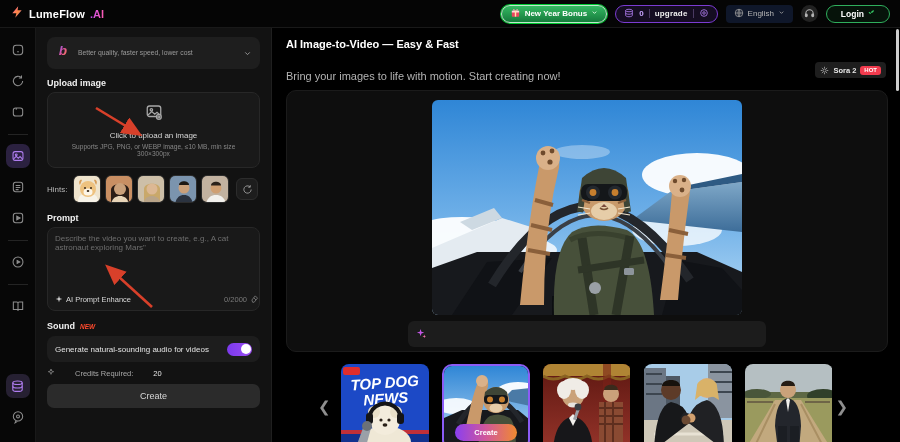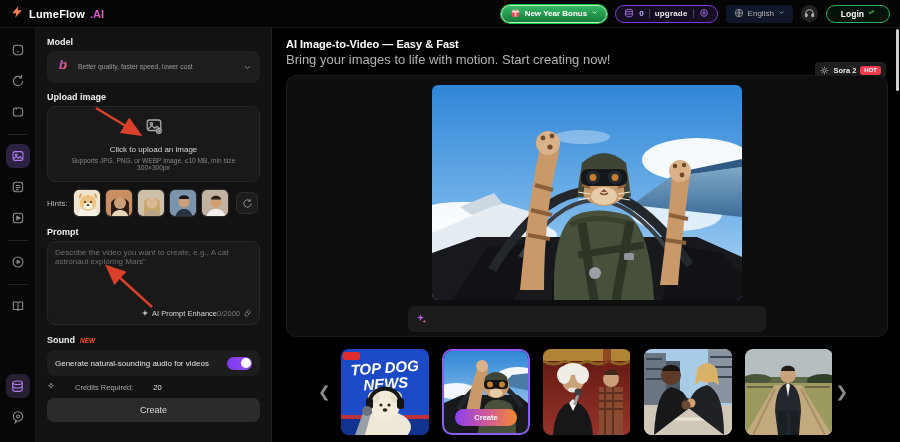--- a/index.html
+++ b/index.html
@@ -61,41 +61,41 @@
   .hints-label { font-size:8px; color:#b8b8b8; margin-right:2px; }
   .hint-thumb { width:28px; height:28px; border-radius:6px; overflow:hidden; border:1px solid #2c2c2c; cursor:pointer; }
   .hint-thumb svg { display:block; }
   .hints-refresh { width:22px; height:22px; border-radius:6px; background:#1d1d1d; border:1px solid #2c2c2c;
                    display:flex; align-items:center; justify-content:center; margin-left:3px; cursor:pointer; }
   .prompt-box { height:84px; background:#191919; border:1px solid #272727; border-radius:8px;
                 position:relative; margin-bottom:10px; padding:6px 7px 18px; }
   .prompt-input { width:100%; height:100%; background:transparent; border:none; resize:none;
                   font-family:"Liberation Sans",sans-serif; font-size:8px; color:#ddd; outline:none; }
   .prompt-input::placeholder { color:#6e6e6e; }
-  .prompt-footer { position:absolute; left:7px; right:7px; bottom:5px; display:flex;
-                   align-items:center; justify-content:flex-end; }
+  .prompt-footer { position:absolute; left:7px; right:0; bottom:5px; display:flex;
+                   align-items:center; justify-content:space-between; }
   .enhance { display:flex; align-items:center; gap:3px; font-size:7.5px; color:#d8d8d8; cursor:pointer; }
   .counter { display:flex; align-items:center; gap:3px; font-size:7.5px; color:#7a7a7a; }
   .sound-head { display:flex; align-items:center; gap:5px; margin-bottom:5px; }
   .new-badge { font-size:6.5px; font-weight:bold; font-style:italic; color:#ff4a2d; }
   .toggle-card { height:26px; background:#1d1d1d; border-radius:8px; display:flex; align-items:center;
                  justify-content:space-between; padding:0 8px; margin-bottom:6px; }
   .toggle-label { font-size:8px; color:#e2e2e2; }
   .toggle { width:25px; height:13px; border-radius:7px; background:linear-gradient(90deg,#7c3aed,#9b4df2);
             position:relative; cursor:pointer; flex:none; }
   .toggle-knob { position:absolute; right:1.5px; top:1.5px; width:10px; height:10px; border-radius:50%; background:#fff; }
   .credits-row { display:flex; align-items:center; gap:20px; font-size:7.5px; color:#a8a8a8; margin-bottom:6px; }
   .credits-row b { color:#e5e5e5; font-weight:normal; }
   .create-btn { height:24px; background:#2b2b2b; border:none; border-radius:7px; width:100%;
                 color:#d8d8d8; font-size:9px; font-family:"Liberation Sans",sans-serif; cursor:pointer; }
 
   
   .main { position:absolute; top:28px; left:272px; right:0; bottom:0; background:#000; padding:10px 12px 0 14px; }
   .main-title { font-size:11px; font-weight:bold; color:#fff; }
-  .main-sub { font-size:13px; color:#b3b3b3; margin-top:2px; }
+  .main-sub { font-size:11px; color:#b3b3b3; margin-top:20px; }
   .sora-chip { position:absolute; top:34px; right:14px; height:16px; background:#1e1e1e; border-radius:4px;
                display:flex; align-items:center; gap:4px; padding:0 5px; cursor:pointer; }
   .sora-lbl { font-size:7.5px; font-weight:bold; color:#e8e8e8; }
   .hot-badge { background:#f23b4e; color:#fff; font-size:6px; font-weight:bold; padding:1.5px 4px; border-radius:3px; }
   .stage { position:relative; margin-top:8px; height:262px; background:#0e0e0e; border:1px solid #1b1b1b;
            border-radius:10px; overflow:hidden; }
   .hero { position:absolute; left:50%; transform:translateX(-50%); top:9px; width:310px; height:215px;
           border-radius:6px; overflow:hidden; }
   .caption { position:absolute; left:50%; transform:translateX(-50%); top:230px; width:358px;
              background:#1c1c1c; border-radius:6px; padding:4px 8px; display:flex; gap:5px; align-items:flex-start; }
@@ -272,21 +272,20 @@
         <svg width="14" height="14" viewBox="0 0 24 24" fill="none" stroke="#8d8d8d" stroke-width="1.8">
             <circle cx="12" cy="11" r="8"></circle>
             <path d="M8 19l-1 3 4-2.5"></path>
             <circle cx="12" cy="11" r="2.5"></circle>
           </svg>
       </div>
     </div>
   </div>
 
   <div class="panel">
-    <div class="sec-label">Model</div>
 
     <div class="model-card">
       <span>
         <svg width="16" height="16" viewBox="0 0 20 20">
           <defs>
               <linearGradient id="gModel" x1="0" y1="0" x2="1" y2="1">
             <stop offset="0" stop-color="#7b5cf6"></stop>
                 <stop offset=".5" stop-color="#e0529a"></stop>
                 <stop offset="1" stop-color="#ff8a3d"></stop>
           </linearGradient>

